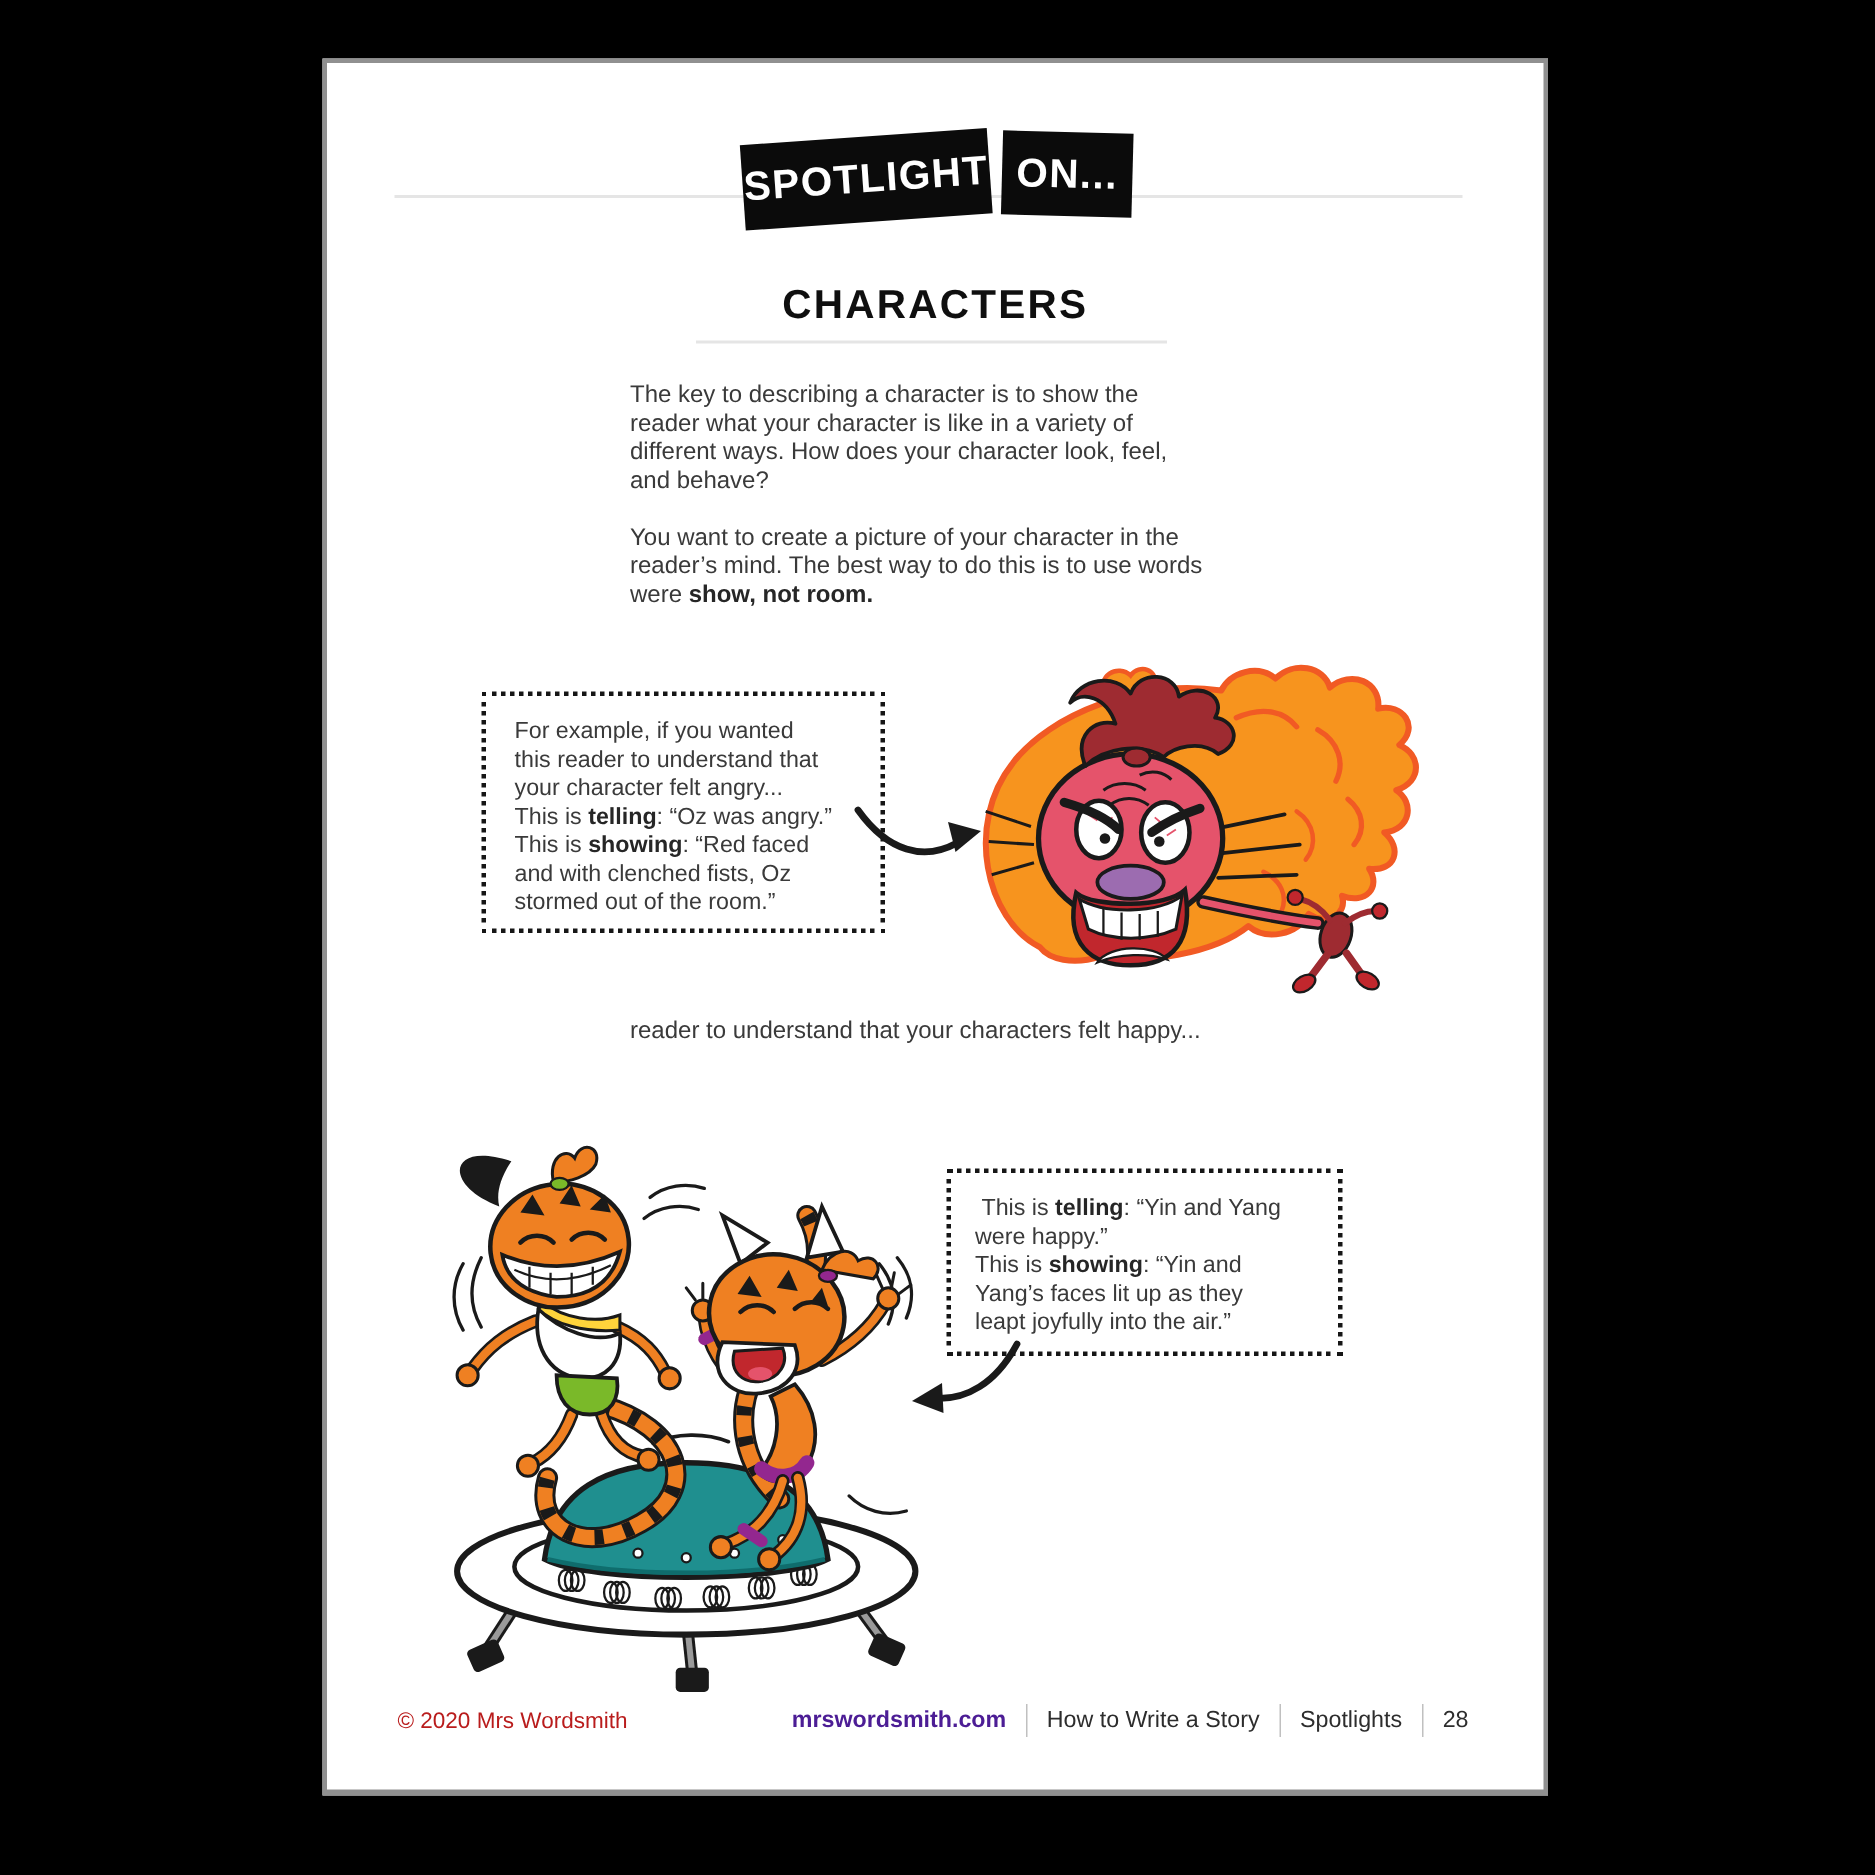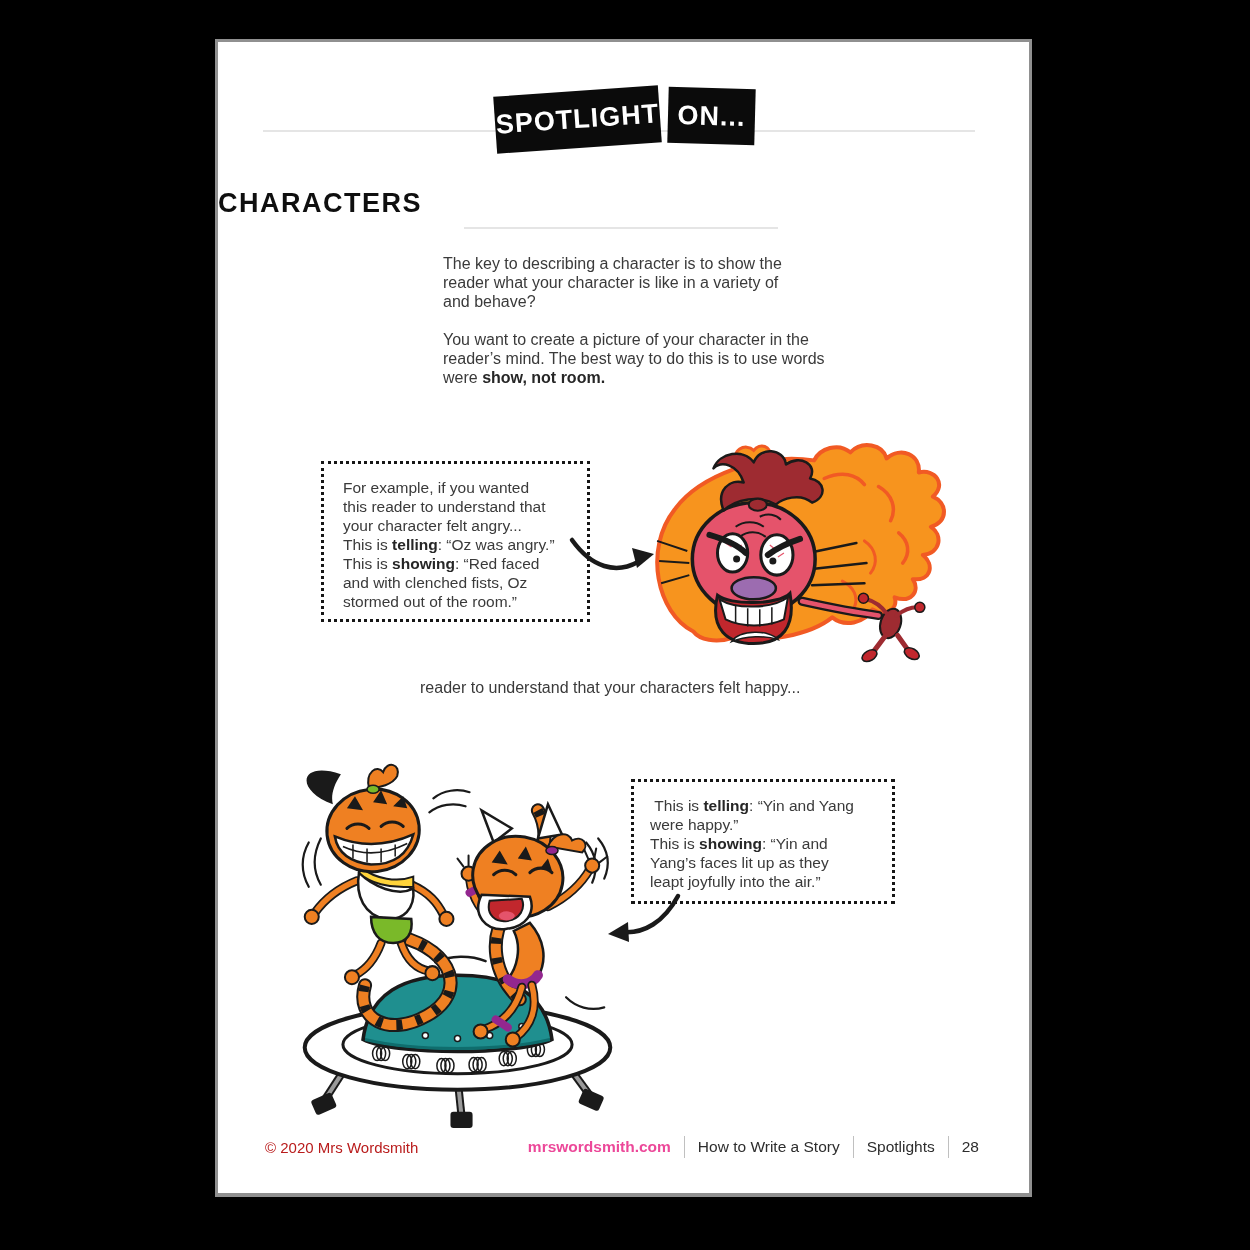--- a/index.html
+++ b/index.html
@@ -4,59 +4,60 @@
 <style>
   html,body{margin:0;padding:0;background:#000;width:1250px;height:1250px;overflow:hidden;
     font-family:"Liberation Sans",sans-serif;}
   .page{position:absolute;left:215px;top:39px;width:811px;height:1151px;background:#fff;
     border:3px solid #909090;border-bottom-width:4px;}
   .header-line{position:absolute;top:88px;left:45px;width:712px;height:2px;background:#e5e5e5;}
   .badge{position:absolute;background:#0b0b0b;color:#fff;font-weight:700;
     display:flex;align-items:center;justify-content:center;letter-spacing:1px;}
   .badge-spotlight{left:277px;top:49px;width:165px;height:57px;font-size:27px;transform:rotate(-4deg);}
   .badge-on{left:450px;top:46px;width:87px;height:56px;font-size:27px;transform:rotate(1.5deg);}
-  .characters-title{position:absolute;top:146px;left:0;width:100%;
+  .characters-title{position:absolute;top:146px;left:0;width:100%;text-align:center;
     font-weight:700;font-size:27px;letter-spacing:1.5px;color:#0f0f0f;}
   .title-underline{position:absolute;top:185px;left:246px;width:314px;height:2px;background:#e5e5e5;}
   .body-text{position:absolute;font-size:16px;line-height:19px;color:#3a3a3a;}
   .ln{white-space:pre-wrap;min-height:19px;}
   .ln b{font-weight:700;color:#262626;}
   .para-gap{height:19px;}
   .dotted-box{position:absolute;border:3px dotted #161616;font-size:15.5px;line-height:19px;color:#3a3a3a;}
   .box-angry{left:103px;top:419px;width:224px;padding:14px 20px 8px 19px;}
   .box-happy{left:413px;top:737px;width:226px;padding:14px 16px 10px 16px;}
   .illo{position:absolute;}
   .flame-illo{left:423px;top:398px;width:307px;height:232px;}
   .tigers-illo{left:66px;top:704px;width:348px;height:392px;}
   .arrow1{left:348px;top:492px;width:92px;height:46px;}
   .arrow2{left:388px;top:850px;width:88px;height:52px;}
   .footer-copy{position:absolute;left:47px;top:1097px;font-size:15px;color:#b91c1c;}
   .footer-right{position:absolute;right:50px;top:1092px;display:flex;align-items:center;gap:13px;
     font-size:15.5px;color:#2d2d2d;height:26px;}
-  .footer-right .site{font-weight:700;color:#ec4899;}
+  .footer-right .site{font-weight:700;color:#4c1d95;}
   .sep{width:1px;height:22px;background:#c0c0c0;}
 </style>
 </head>
 <body>
 
 <div class="page">
 
   <div class="header-line"></div>
   <div class="badge badge-spotlight">
     <span>SPOTLIGHT</span>
   </div>
   <div class="badge badge-on">
     <span>ON...</span>
   </div>
   <div class="characters-title">CHARACTERS</div>
   <div class="title-underline"></div>
 
-  <div class="body-text" style="left:202px;top:212px;margin-left:23px;">
+  <div class="body-text" style="left:202px;top:212px;">
     <div class="ln"><span>The key to describing a character is to show the</span></div>
     <div class="ln"><span>reader what your character is like in a variety of</span></div>
+    <div class="ln"><span>different ways. How does your character look, feel,</span></div>
     <div class="ln"><span>and behave?</span></div>
     <div class="para-gap"></div>
     <div class="ln"><span>You want to create a picture of your character in the</span></div>
     <div class="ln"><span>reader’s mind. The best way to do this is to use words</span></div>
     <div class="ln"><span>were </span><b>show, not room.</b></div>
   </div>
 
   <div class="dotted-box box-angry">
     <div class="ln"><span>For example, if you wanted</span></div>
     <div class="ln"><span>this reader to understand that</span></div>

